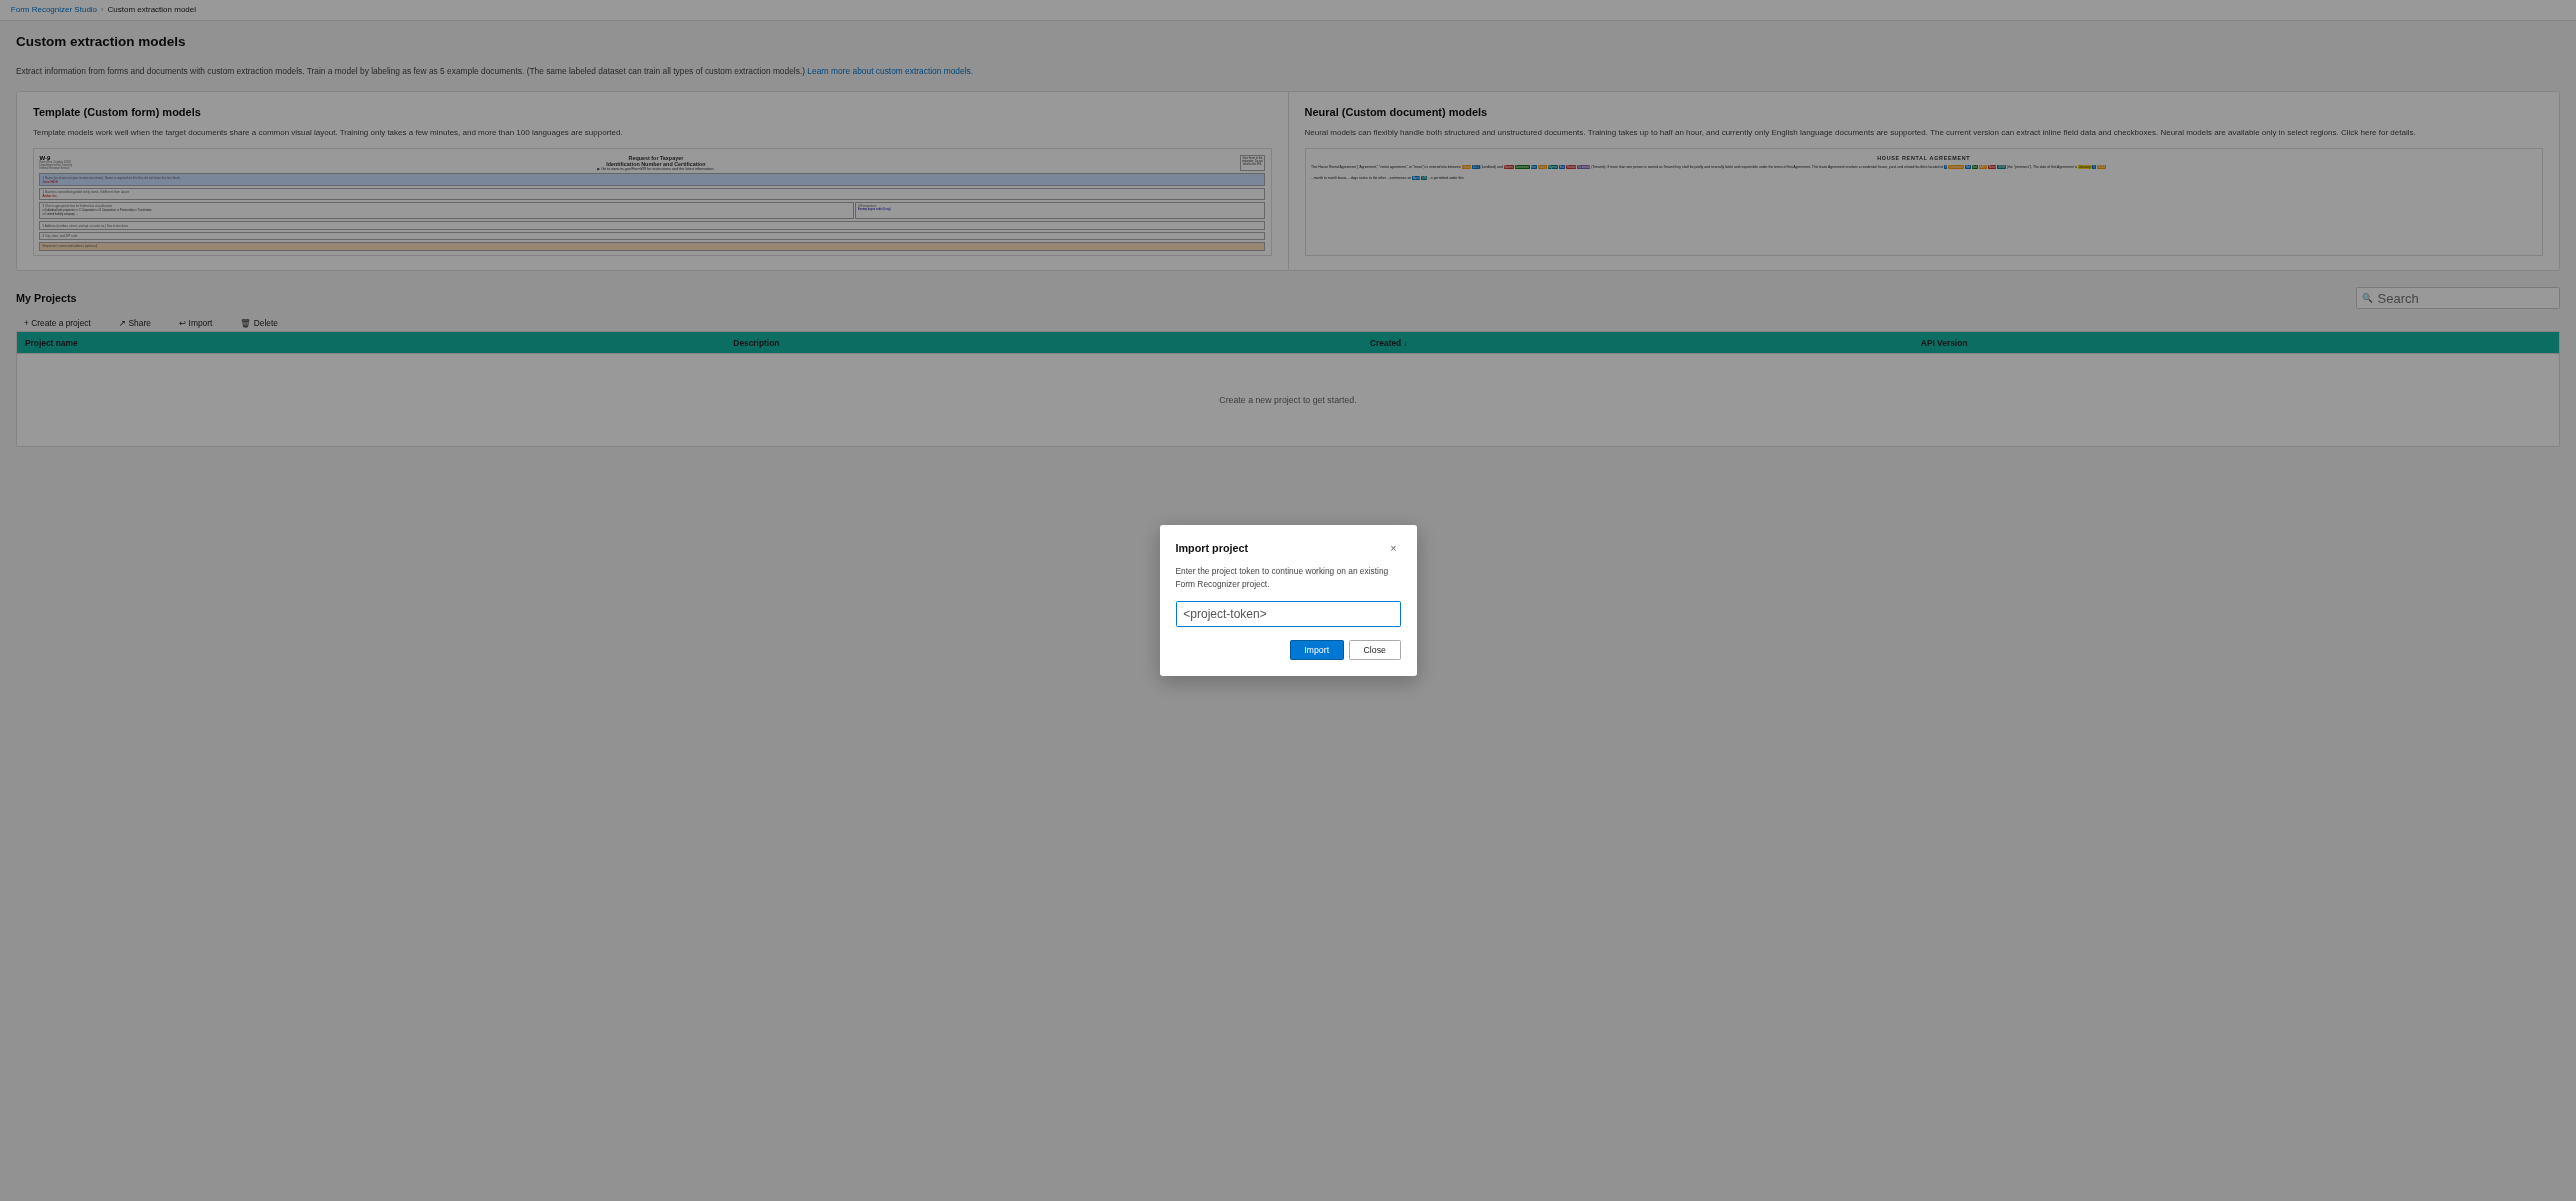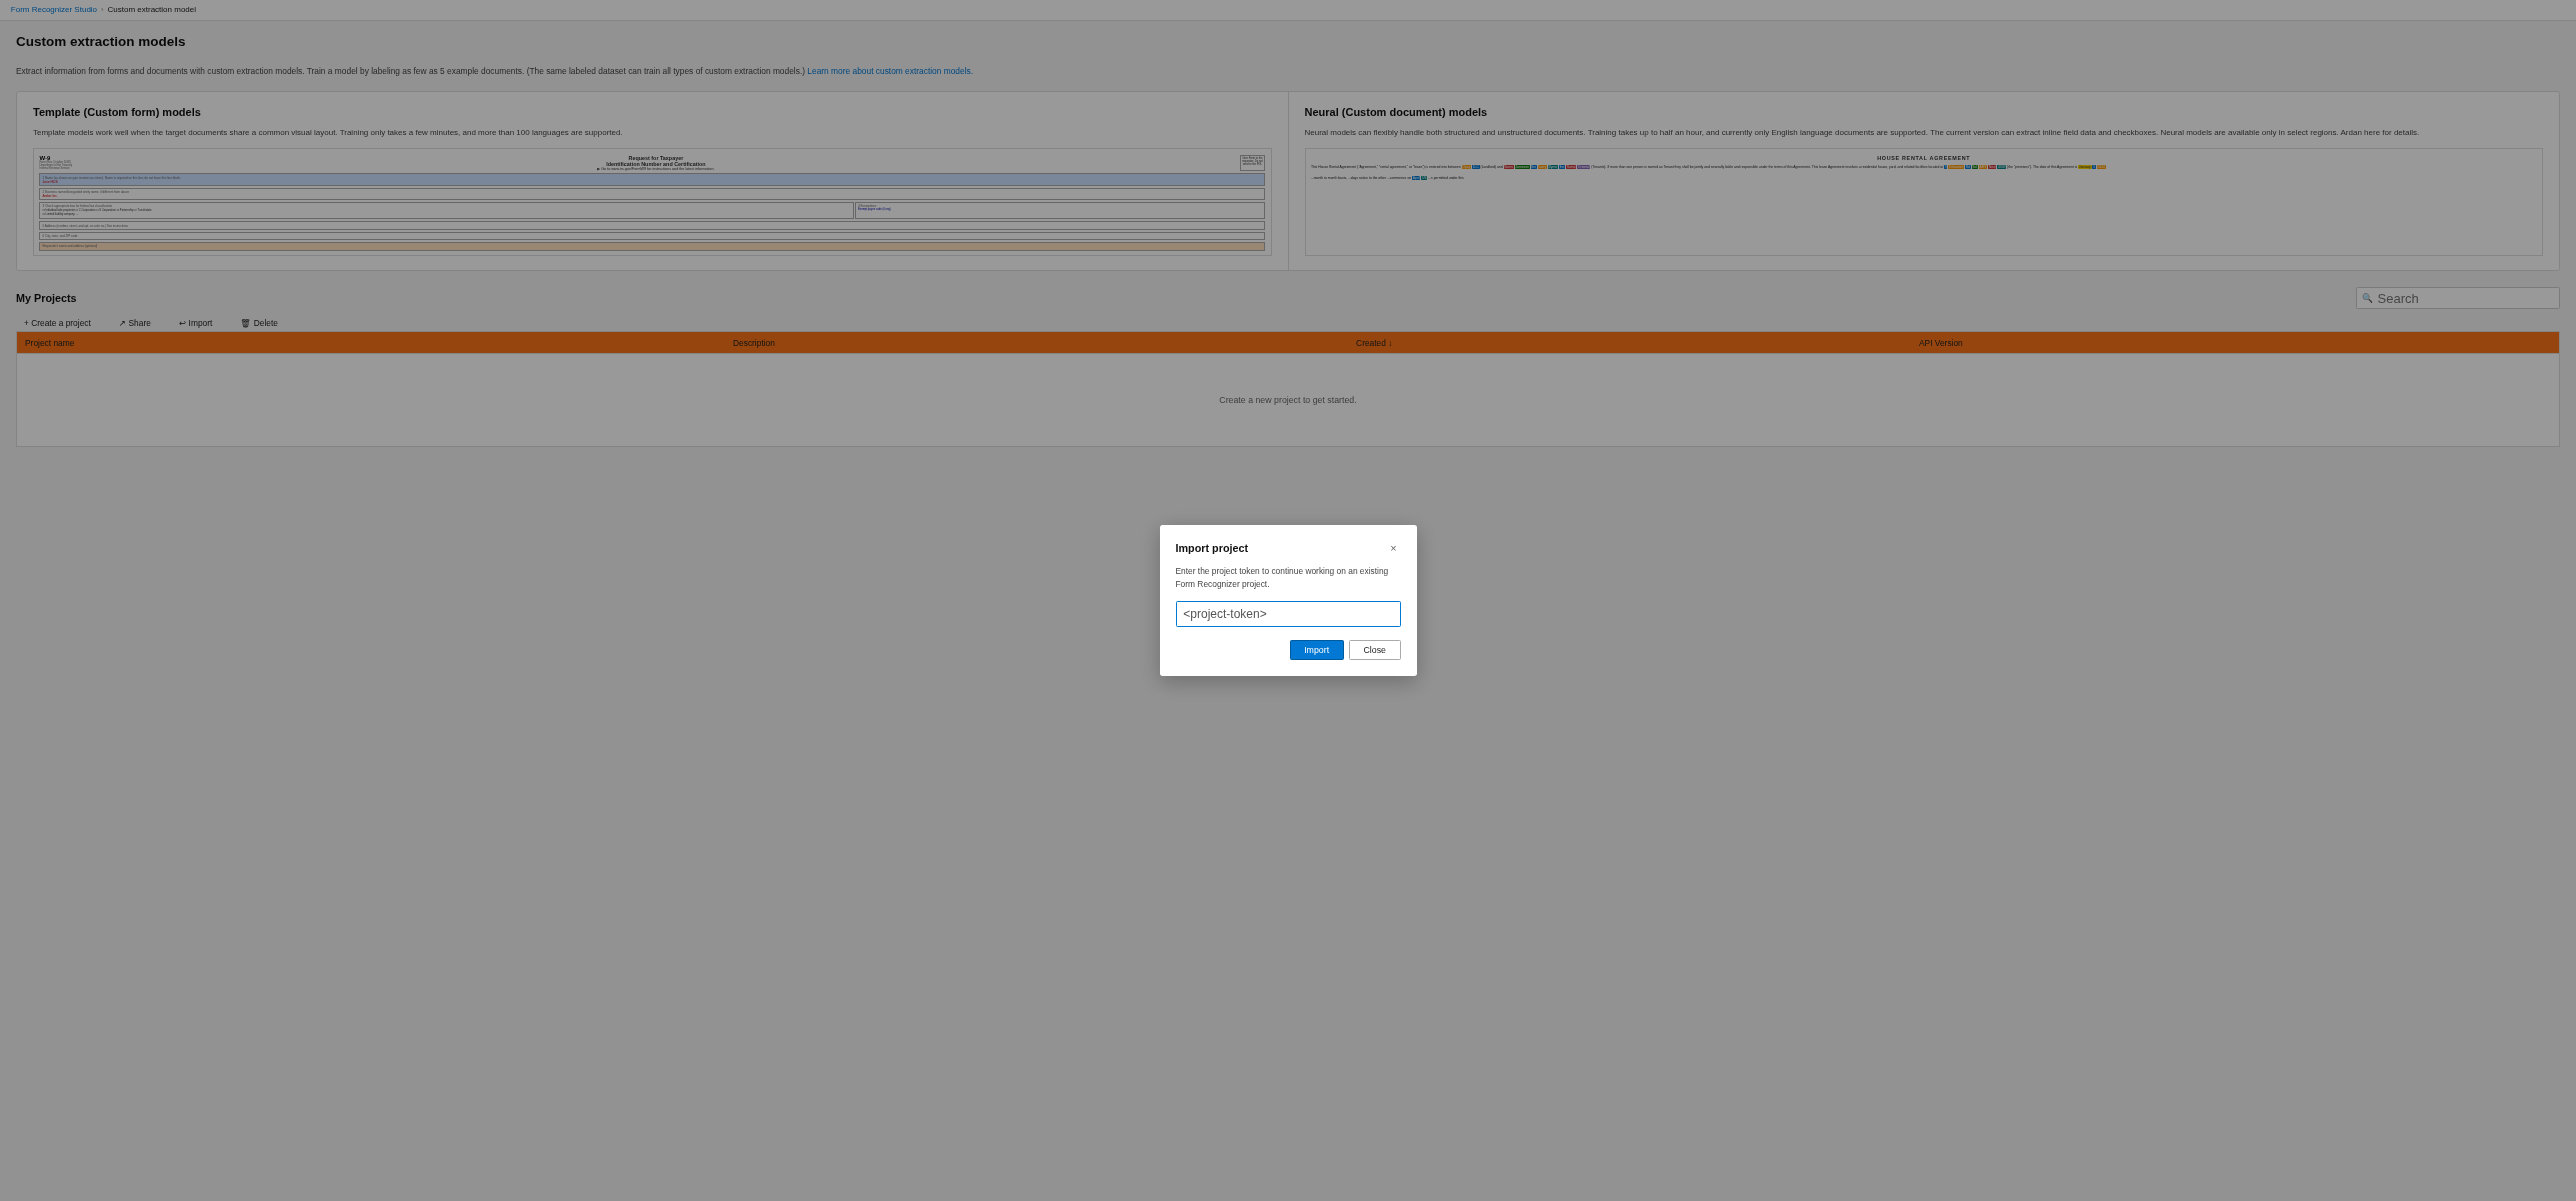--- a/index.html
+++ b/index.html
@@ -226,24 +226,24 @@
     .projects-table {
       width: 100%;
       border-collapse: collapse;
       background: #fff;
       border: 0.7px solid #ddd;
     }
     .projects-table th {
       padding: 5.4px 8px;
       text-align: left;
       font-size: 8.4px;
-      font-weight: 400;
+      font-weight: 700;
       color: #222;
       border-bottom: 1.4px solid #ddd;
-      background: #f97316;
+      background: #14b8a6;
     }
     .th-sort {
       display: flex;
       align-items: center;
       gap: 2.7px;
     }
 
     .empty-state {
       text-align: center;
       padding: 41px;
@@ -417,21 +417,21 @@
             <div class="w9-row-label">Requester's name and address (optional)</div>
           </div>
         </div>
       </div>
     </div>
 
     <div class="model-card">
       <div class="model-card-title">Neural (Custom document) models</div>
       <div class="model-card-desc">
         <span>Neural models can flexibly handle both structured and unstructured documents. Training takes up to half an hour, and currently only English language documents are supported. The current version can extract inline field data and checkboxes. Neural models are available only in select regions.</span>
-        <a>Ardan here</a>
+        <a>Click here</a>
         <span>for details.</span>
       </div>
       <div class="model-card-img">
 
         <div class="rental-mockup">
           <div class="rental-title">HOUSE RENTAL AGREEMENT</div>
           <div class="rental-text">
             This House Rental Agreement ("Agreement," "rental agreement," or "lease") is entered
             into between <span class="rental-highlight hl-orange">Opay</span> <span class="rental-highlight hl-blue">LLC</span> (Landlord) and <span class="rental-highlight hl-red">Sams</span> <span class="rental-highlight hl-green">Jameson</span> <span class="rental-highlight hl-blue">the</span> <span class="rental-highlight hl-orange">Larry</span> <span class="rental-highlight hl-teal">Byrne</span> <span class="rental-highlight hl-blue">the</span> <span class="rental-highlight hl-red">Same</span> <span class="rental-highlight hl-purple">Oriental</span>
             (Tenants). If more than one person is named as Tenant they shall be jointly and severally liable

